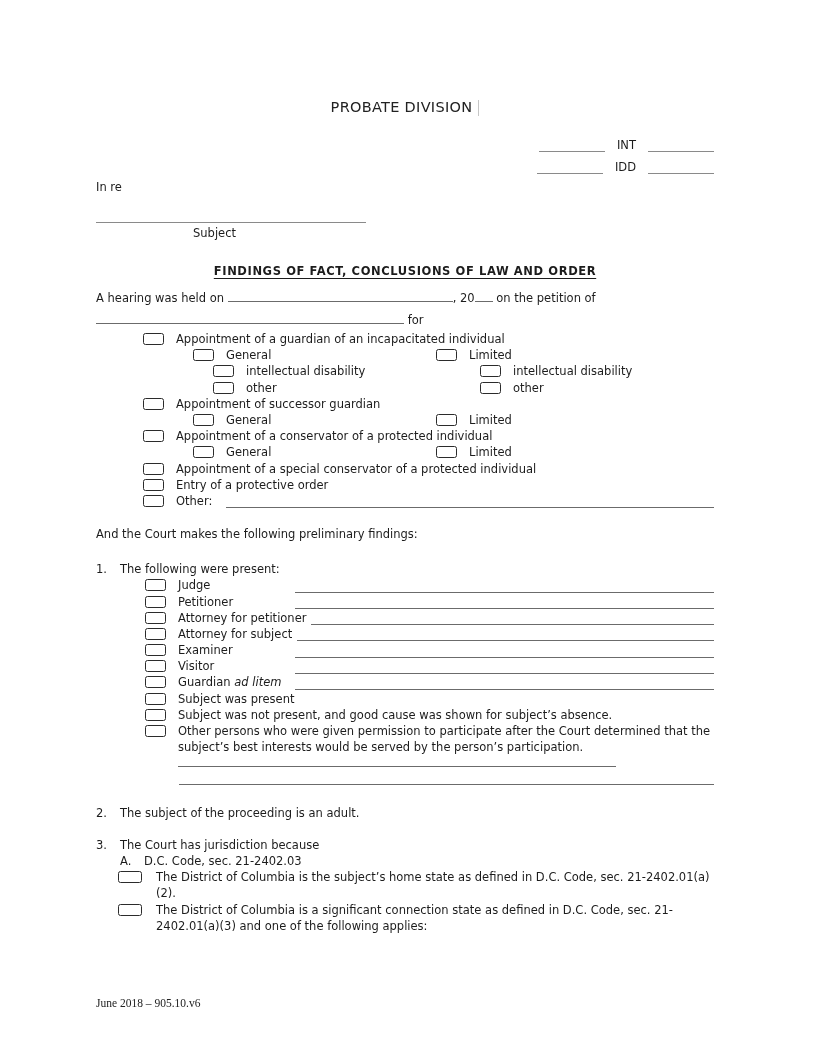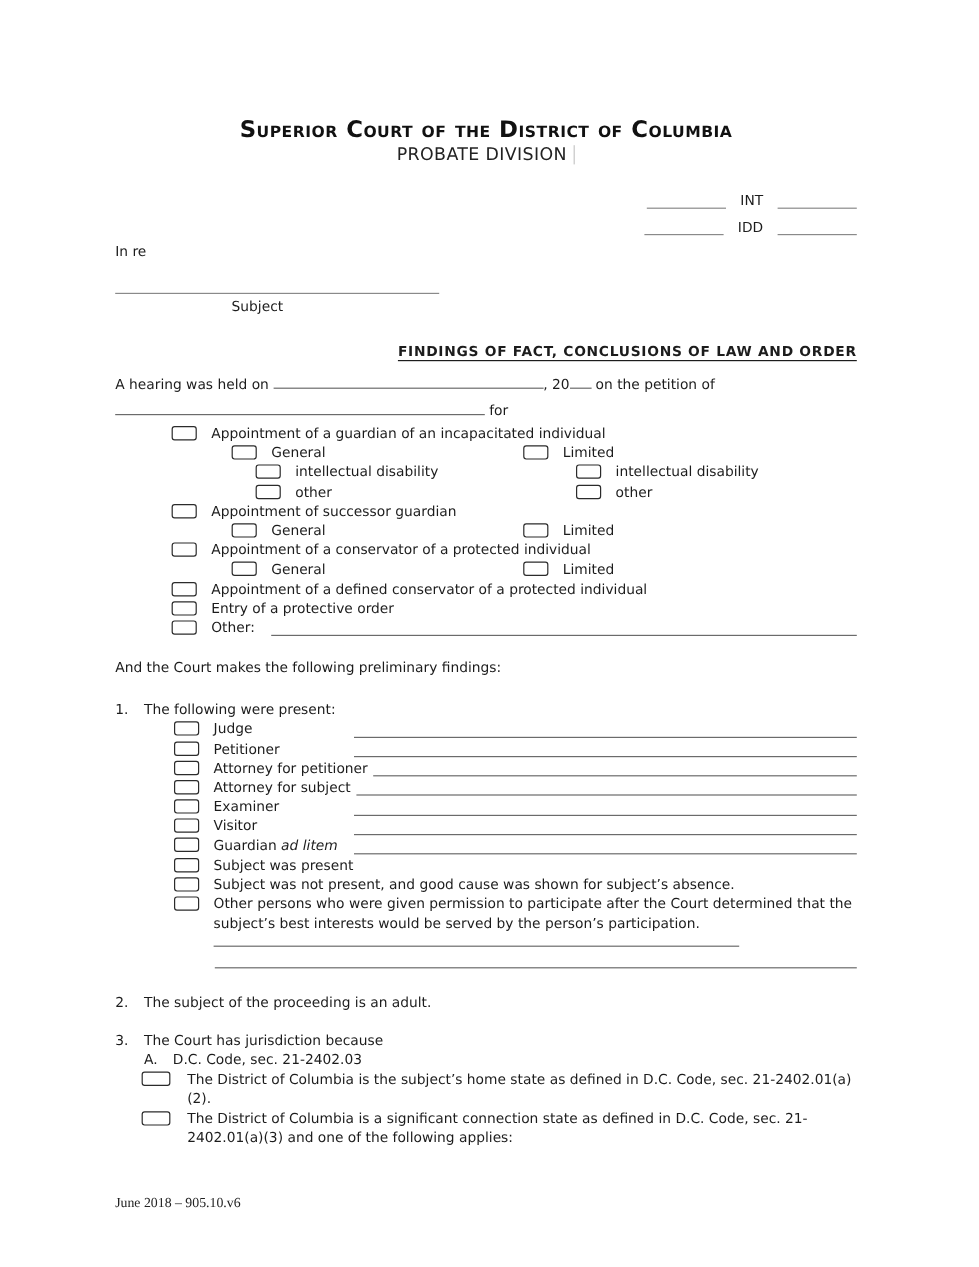--- a/index.html
+++ b/index.html
@@ -27,21 +27,21 @@
   .cn-line{display:inline-block;width:66px;height:10px;border-bottom:1.4px solid #8a8a8a;}
   .cn-label{font-size:11.5px;line-height:13px;}
 
   .in-re{margin-top:5px;line-height:16px;}
 
   .subject-block{margin-top:27px;}
   .subject-line{width:270px;height:0;border-bottom:1.4px solid #8a8a8a;}
   .subject-label{margin-left:97px;line-height:17px;margin-top:2px;}
 
   .form-title{
-    text-align:right;font-weight:bold;letter-spacing:0.6px;margin-top:21px;line-height:16px;
+    text-align:center;font-weight:bold;letter-spacing:0.6px;margin-top:21px;line-height:16px;
     text-decoration:underline;text-underline-offset:3px;text-decoration-thickness:1.4px;
   }
 
   
   .hearing{margin-top:8px;}
   .h-line{line-height:22px;white-space:nowrap;}
   .iline{display:inline-block;border-bottom:1px solid #6b6b6b;height:9px;}
 
   
   .cbrow{position:relative;display:flex;align-items:center;height:16.2px;}
@@ -83,21 +83,20 @@
     position:absolute;left:96px;top:997px;
     font-family:"Liberation Serif",serif;font-size:11.5px;color:#222;
   }
 </style>
 </head>
 <body>
 
 <div class="page">
   <div class="content">
 
-    <div class="court-title">Superior Court of the District of Columbia</div>
     <div class="division"><span>PROBATE DIVISION</span><span class="cursor-line"></span></div>
 
     <div class="case-numbers">
       <div class="cn-row">
         <span class="cn-line"></span>
         <span class="cn-label">INT</span>
         <span class="cn-line"></span>
       </div>
       <div class="cn-row">
         <span class="cn-line"></span>
@@ -168,21 +167,21 @@
       <div class="cbrow">
         <span class="cb ml2"></span>
         <span class="lbl">General</span>
         <span class="rgroup rg2">
           <span class="cb"></span>
           <span class="lbl">Limited</span>
         </span>
       </div>
       <div class="cbrow">
         <span class="cb ml1"></span>
-        <span class="lbl">Appointment of a defined conservator of a protected individual</span>
+        <span class="lbl">Appointment of a special conservator of a protected individual</span>
       </div>
       <div class="cbrow">
         <span class="cb ml1"></span>
         <span class="lbl">Entry of a protective order</span>
       </div>
       <div class="cbrow">
         <span class="cb ml1"></span>
         <span class="lbl">Other:</span>
         <span class="fill" style="margin-left:14px"></span>
       </div>

